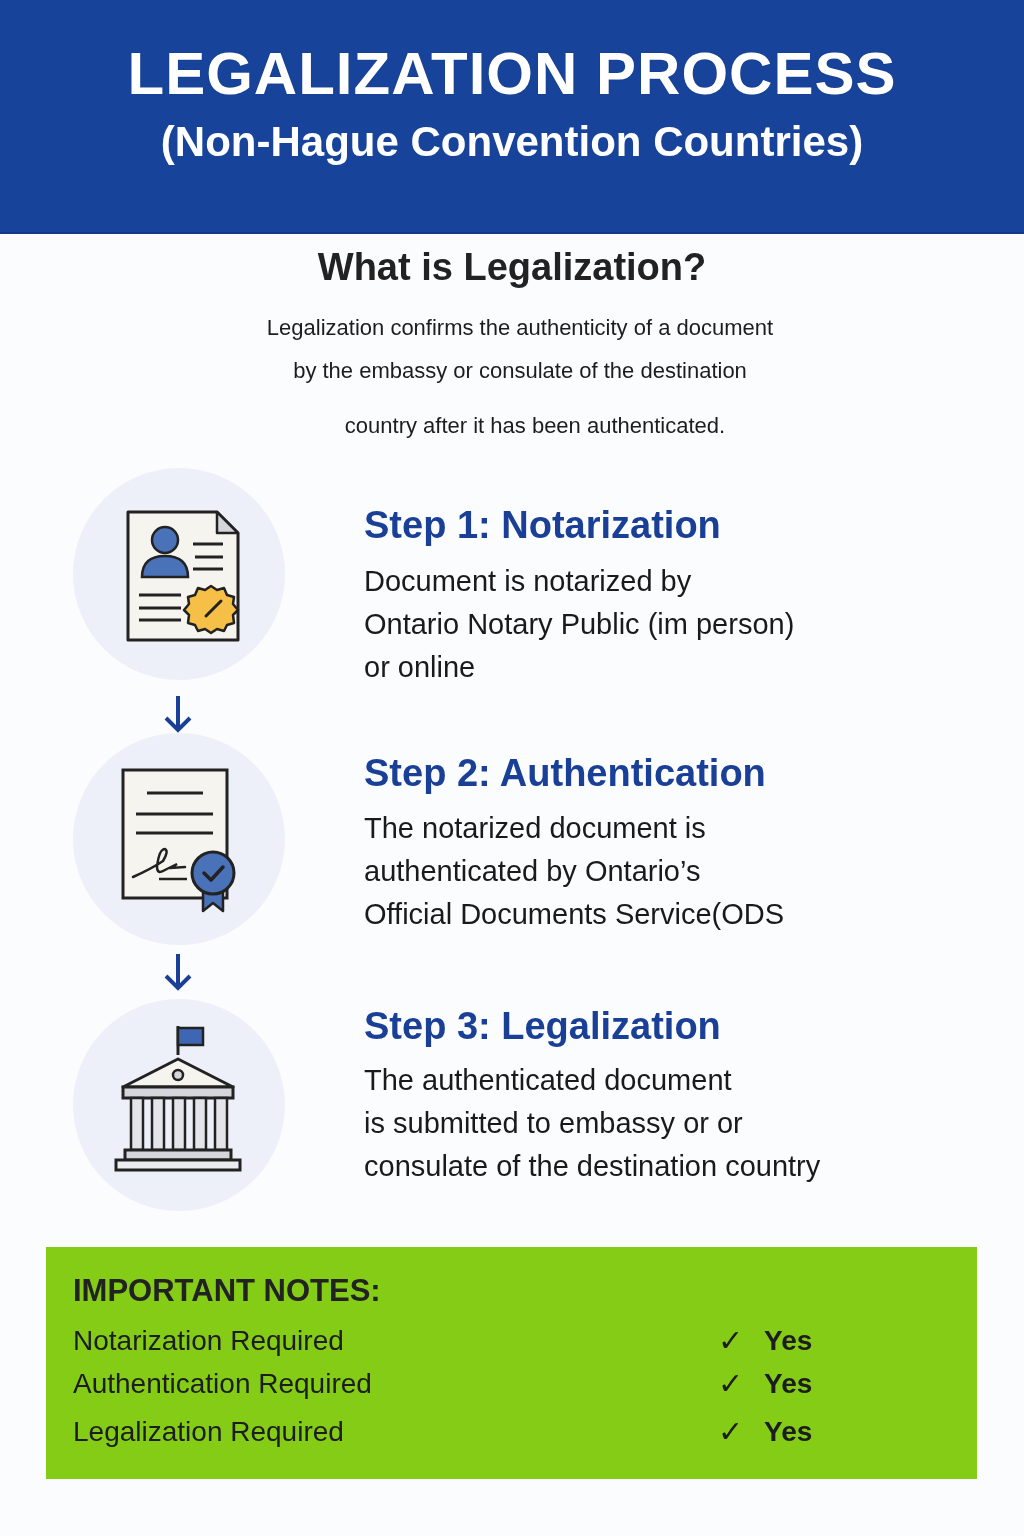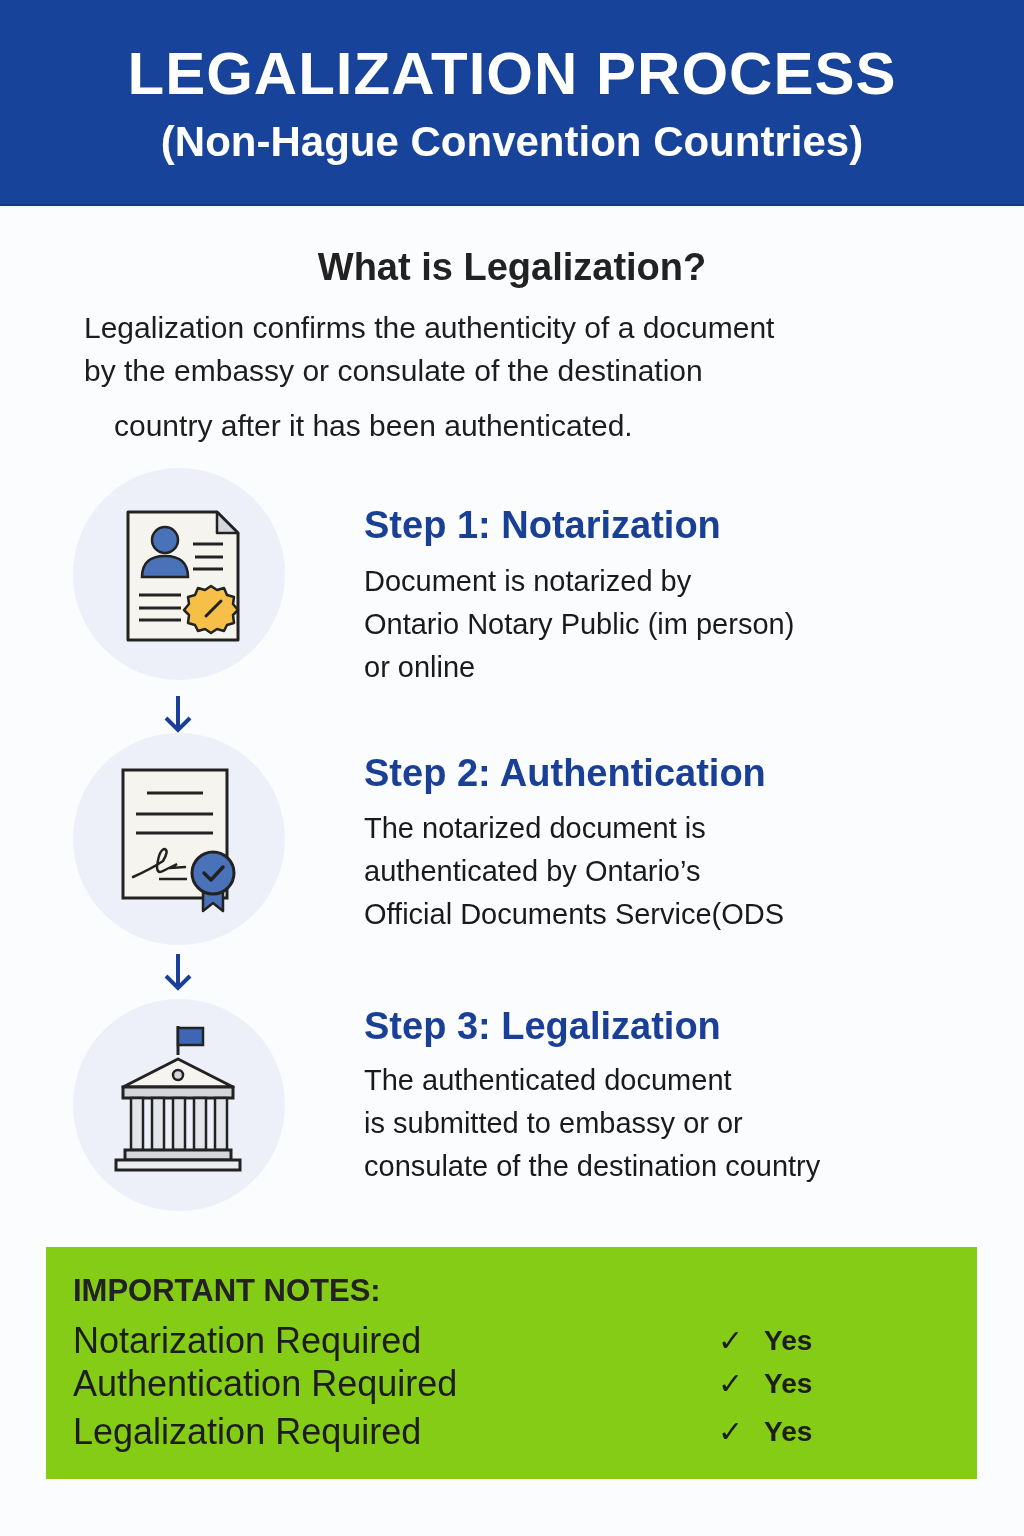--- a/index.html
+++ b/index.html
@@ -5,21 +5,21 @@
     * { margin: 0; padding: 0; box-sizing: border-box; }
     html, body { width: 1024px; height: 1536px; }
     body {
       background: #fbfcfe;
       font-family: "Liberation Sans", "DejaVu Sans", sans-serif;
       color: #1a1a1a;
       position: relative;
       overflow: hidden;
     }
     .header {
-      position: absolute; left: 0; top: 0; width: 1024px; height: 206px;
+      position: absolute; left: 0; top: 0; width: 1024px; height: 234px;
       background: #17449a;
       border-bottom: 2px solid #0f3a8c;
       text-align: center;
       color: #ffffff;
     }
     .header-title {
       position: absolute; left: 0; right: 0; top: 38px;
       font-size: 60px; font-weight: 700; letter-spacing: 1px;
       line-height: 72px;
       text-shadow: 0 0 1px #0d2f73;
@@ -29,23 +29,23 @@
       font-size: 42px; font-weight: 700;
       line-height: 52px;
     }
     .intro-heading {
       position: absolute; left: 0; right: 0; top: 243px;
       text-align: center;
       font-size: 38px; font-weight: 700; color: #222222;
       line-height: 48px;
     }
     .intro-body {
-      position: absolute; left: 84px; width: 840px; top: 306px;
-      text-align: left;
-      font-size: 30px; line-height: 43px; color: #1d1d1d;
+      position: absolute; left: 100px; width: 840px; top: 306px;
+      text-align: center;
+      font-size: 22px; line-height: 43px; color: #1d1d1d;
     }
     .intro-body span { display: block; }
     .intro-body .l3 { padding-left: 30px; margin-top: 12px; }
 
     .step-circle {
       position: absolute; left: 73px; width: 212px; height: 212px;
       border-radius: 50%;
       background: #edf0f8;
     }
     .step-circle svg { position: absolute; left: 0; top: 0; }
@@ -68,21 +68,21 @@
     }
     .notes-title {
       position: absolute; left: 27px; top: 24px;
       font-size: 31px; font-weight: 700; color: #222222; line-height: 40px;
     }
     .note-row {
       position: absolute; left: 27px; width: 880px; height: 40px;
     }
     .note-label {
       position: absolute; left: 0; top: 0;
-      font-size: 36px; line-height: 40px; color: #1d1d1d;
+      font-size: 28px; line-height: 40px; color: #1d1d1d;
     }
     .note-check {
       position: absolute; left: 645px; top: 0;
       font-size: 30px; line-height: 40px; color: #1d1d1d; font-weight: 700;
     }
     .note-value {
       position: absolute; left: 691px; top: 0;
       font-size: 28px; line-height: 40px; color: #1d1d1d; font-weight: 700;
     }
   </style>

